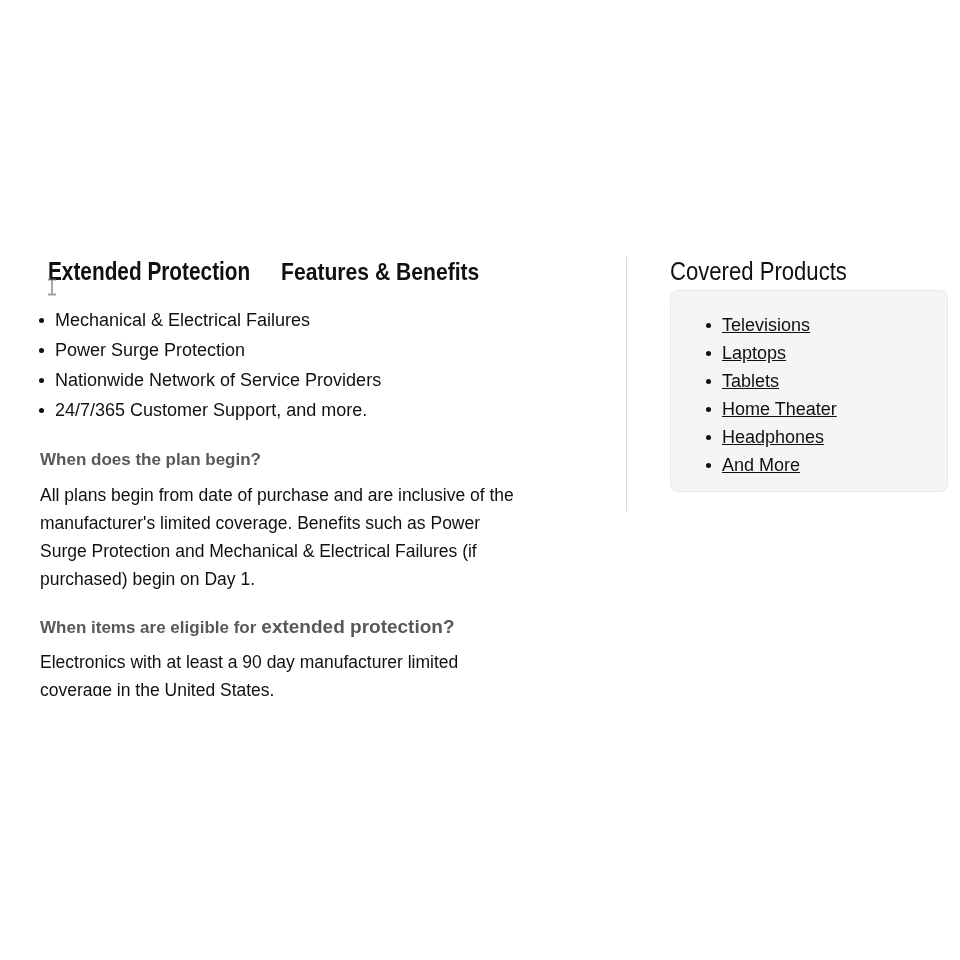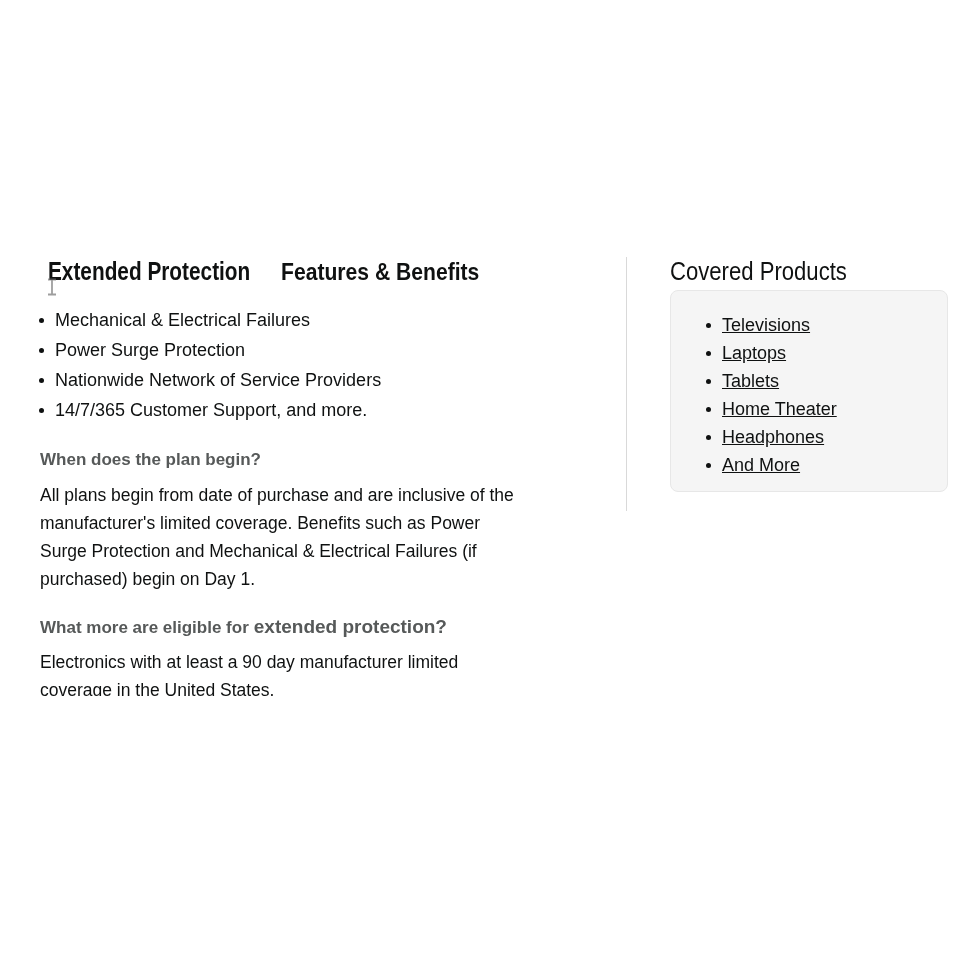--- a/index.html
+++ b/index.html
@@ -73,35 +73,35 @@
   <div class="ibeam">
     <svg width="12" height="18" viewBox="0 0 12 18">
       <path d="M2 1.5 H10 M6 1.5 V16.5 M2 16.5 H10" stroke="#6b6b6b" stroke-width="1.8" fill="none"></path>
     </svg>
   </div>
 
   <ul class="bullets benefits">
       <li>Mechanical &amp; Electrical Failures</li>
       <li>Power Surge Protection</li>
       <li>Nationwide Network of Service Providers</li>
-      <li>14/7/365 Customer Support, and more.</li>
+      <li>24/7/365 Customer Support, and more.</li>
     </ul>
 
   <div class="question q1">
     <span class="q-primary">When does the plan begin?</span>
   </div>
   <div class="answer a1">
       <div>All plans begin from date of purchase and are inclusive of the</div>
       <div>manufacturer's limited coverage. Benefits such as Power</div>
       <div>Surge Protection and Mechanical &amp; Electrical Failures (if</div>
       <div>purchased) begin on Day 1.</div>
     </div>
 
   <div class="question q2">
-    <span class="q-primary">What more are eligible for</span><span class="q-secondary">extended protection?</span>
+    <span class="q-primary">When items are eligible for</span><span class="q-secondary">extended protection?</span>
   </div>
   <div class="answer a2">
       <div>Electronics with at least a 90 day manufacturer limited</div>
       <div>coverage in the United States.</div>
     </div>
 
   <div class="divider"></div>
 
   <h2 class="right-heading">Covered Products</h2>
 

